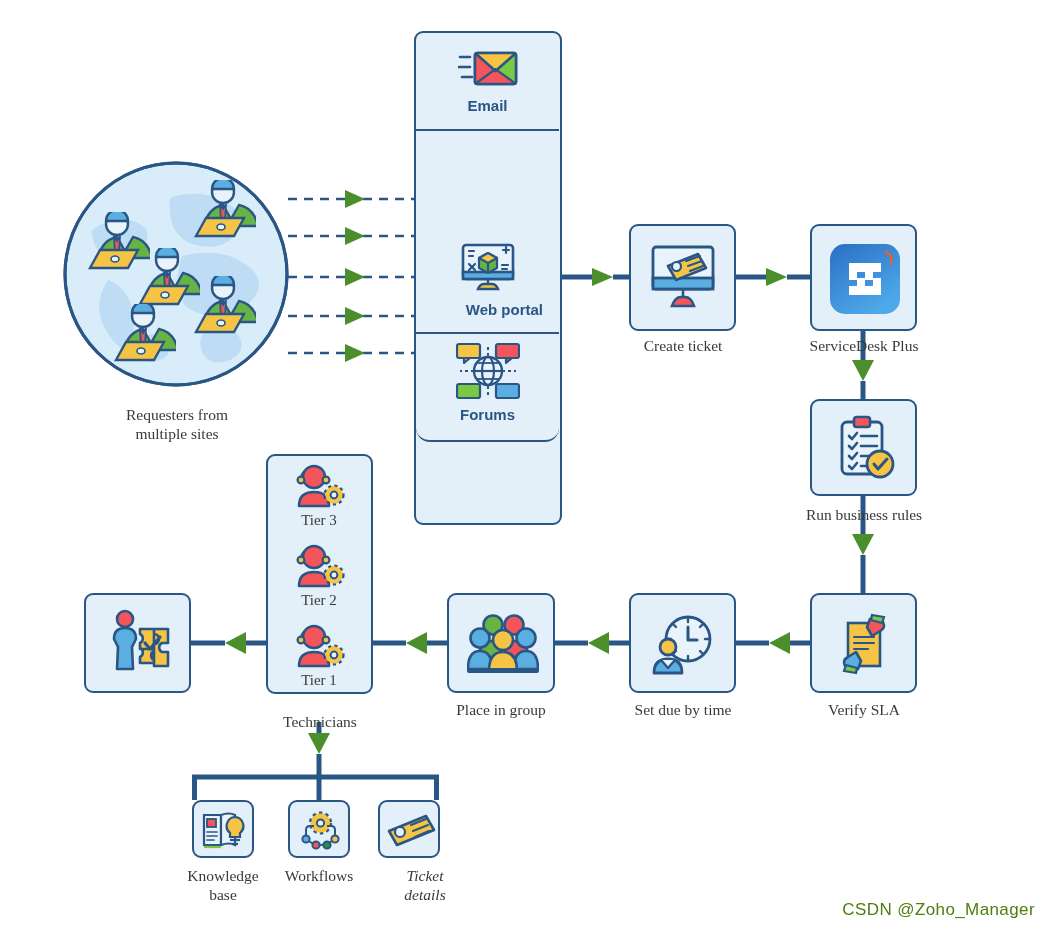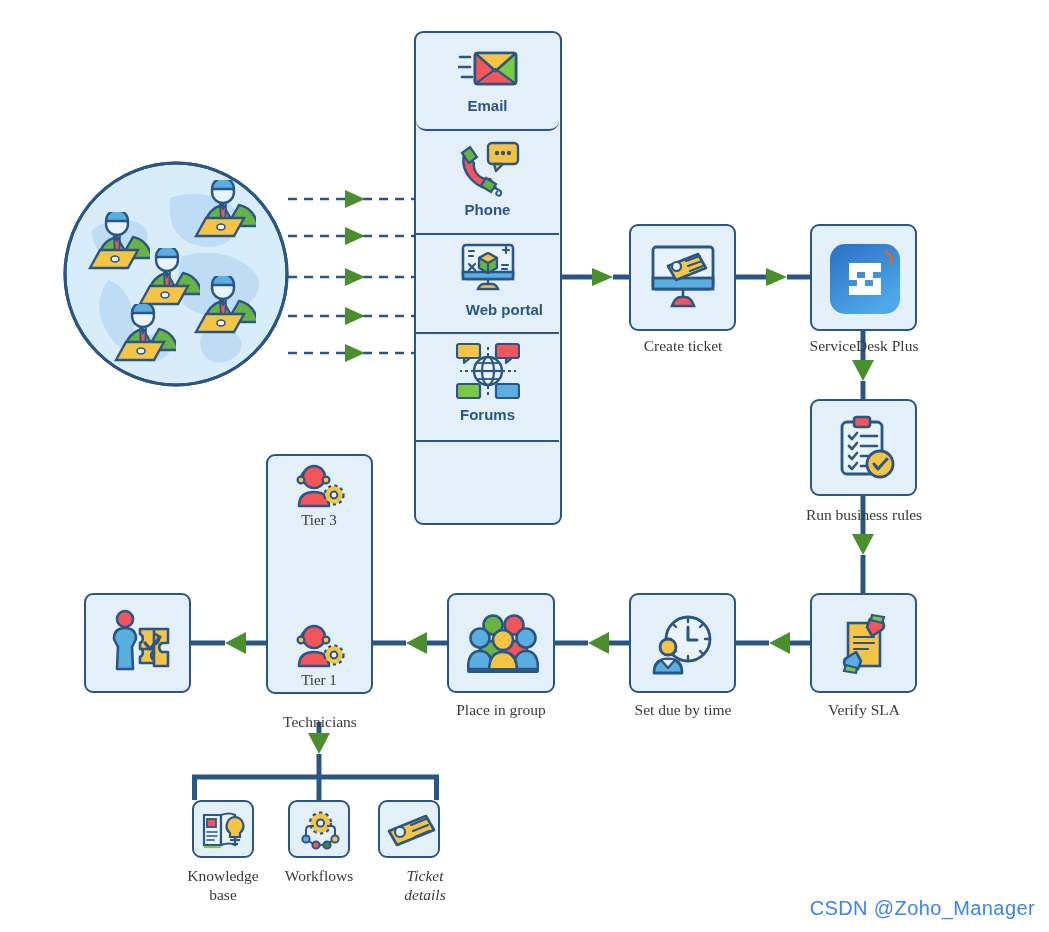--- a/index.html
+++ b/index.html
@@ -8,22 +8,22 @@
   .stage{position:absolute;left:0;top:0;width:1049px;height:932px;}
   svg.layer{position:absolute;left:0;top:0;width:1049px;height:932px;}
   .node{position:absolute;box-sizing:border-box;}
   .card{background:#e3eff9;border:2.5px solid #2a5686;border-radius:9px;}
   .lbl{position:absolute;text-align:center;color:#3a3a3a;
        font-family:"Liberation Serif", serif;font-size:15.5px;line-height:19px;}
   .chan-lbl{color:#2a5686;font-family:"Liberation Sans", sans-serif;
             font-size:15px;font-weight:700;text-align:center;}
   .tier-lbl{color:#3a3a3a;font-family:"Liberation Serif", serif;
             font-size:15px;text-align:center;}
-  .watermark{position:absolute;right:14px;bottom:12px;color:#3b82f6;
-             font-family:"Liberation Sans", sans-serif;font-size:20px;letter-spacing:.4px;}
+  .watermark{position:absolute;right:14px;bottom:12px;color:#4d7c0f;
+             font-family:"Liberation Sans", sans-serif;font-size:17px;letter-spacing:.4px;}
   .iconwrap{position:absolute;display:flex;align-items:center;justify-content:center;}
 </style>
 </head>
 <body>
 
 <div class="stage">
 
   <svg class="layer" viewBox="0 0 1049 932">
     <defs>
       <linearGradient id="sdpGrad" x1="0" y1="0" x2="0.6" y2="1">
@@ -151,61 +151,47 @@
       <svg viewBox="0 0 66 60" width="66" height="60">
         <circle cx="33" cy="12" r="11" fill="#e9f3fb" stroke="#2a5686" stroke-width="2.4"></circle>
         <path d="M22 9 a11 11 0 0 1 22 0 z" fill="#5aaee0" stroke="#2a5686" stroke-width="2.4"></path>
         <path d="M14 46 q4-18 19-21 l8 14 l8-14 q15 3 19 21 z" fill="#67b444" stroke="#2a5686" stroke-width="2.4"></path>
         <path d="M30 24 l3 5 l3-5 l-1 18 h-4 z" fill="#f4555a" stroke="#2a5686" stroke-width="1.8"></path>
         <path d="M6 56 l10-18 h38 l-10 18 z" fill="#f6c445" stroke="#2a5686" stroke-width="2.4"></path>
         <ellipse cx="31" cy="47" rx="4" ry="3" fill="#e9f3fb" stroke="#2a5686" stroke-width="1.6"></ellipse>
       </svg>
     </div>
   </div>
+  <div class="lbl" style="left:82px;top:405px;width:190px;">
+    <div>Requesters from</div>
+    <div>multiple sites</div>
+  </div>
 
   <div class="node card" style="left:414px;top:31px;width:148px;height:494px;overflow:hidden;">
 
-    <div style="position:absolute;left:0;top:0;width:143px;height:96px;border-bottom:2.5px solid #2a5686;border-radius:10px;">
+    <div style="position:absolute;left:0;top:0;width:143px;height:96px;border-bottom:2.5px solid #2a5686;">
       <div class="iconwrap" style="left:42px;top:12px;width:60px;height:48px;">
         <svg viewBox="0 0 60 48" width="60" height="48">
           <g stroke="#2a5686" stroke-width="2.6" stroke-linecap="round">
             <line x1="2" y1="12" x2="12" y2="12"></line>
               <line x1="0" y1="22" x2="12" y2="22"></line>
               <line x1="4" y1="32" x2="14" y2="32"></line>
           </g>
           <rect x="17" y="8" width="41" height="31" rx="2.5" fill="#f6c445" stroke="#2a5686" stroke-width="2.6"></rect>
           <path d="M17 8 L58 8 L58 39 Z" fill="#7ac943"></path>
           <path d="M17 8 L17 39 L58 39 Z" fill="#f4555a"></path>
           <path d="M17 8 L37.5 26 L58 8 Z" fill="#f6c445"></path>
           <path d="M17 39 L37.5 24 L58 39" fill="none" stroke="#2a5686" stroke-width="2.2"></path>
           <path d="M17 8 L37.5 26 L58 8" fill="none" stroke="#2a5686" stroke-width="2.6"></path>
           <rect x="17" y="8" width="41" height="31" rx="2.5" fill="none" stroke="#2a5686" stroke-width="2.6"></rect>
         </svg>
       </div>
       <div class="chan-lbl" style="position:absolute;left:0;top:64px;width:143px;">Email</div>
     </div>
 
-    <div style="position:absolute;left:0;top:96px;width:143px;height:104px;border-bottom:2.5px solid #2a5686;">
-      <div class="iconwrap" style="left:40px;top:12px;width:64px;height:56px;">
-        <svg viewBox="0 0 64 56" width="64" height="56">
-          <rect x="32" y="2" width="30" height="21" rx="4" fill="#f6c445" stroke="#2a5686" stroke-width="2.4"></rect>
-          <path d="M38 23 l2 7 l7-7 z" fill="#f6c445" stroke="#2a5686" stroke-width="2.4" stroke-linejoin="round"></path>
-          <g fill="#2a5686">
-              <circle cx="41" cy="12" r="2.2"></circle>
-              <circle cx="47" cy="12" r="2.2"></circle>
-              <circle cx="53" cy="12" r="2.2"></circle>
-            </g>
-          <path d="M8 14 q-3 14 8 25 q11 11 24 8 l-6-9 q-7 1-12-4 q-5-5-4-12 z" fill="#f4555a" stroke="#2a5686" stroke-width="2.4" stroke-linejoin="round"></path>
-          <path d="M6 12 l8-6 l7 10 l-8 6 z" fill="#67b444" stroke="#2a5686" stroke-width="2.2"></path>
-          <path d="M30 37 l10 6 l-5 8 l-10-6z" fill="#67b444" stroke="#2a5686" stroke-width="2.2"></path>
-          <path d="M40 48 q6 1 5 5 q-1 3-4 1 q-2-2 1-4" fill="none" stroke="#2a5686" stroke-width="2"></path>
-        </svg>
-      </div>
-      <div class="chan-lbl" style="position:absolute;left:0;top:72px;width:143px;">Phone</div>
-    </div>
 
     <div style="position:absolute;left:0;top:200px;width:143px;height:99px;border-bottom:2.5px solid #2a5686;">
       <div class="iconwrap" style="left:44px;top:10px;width:56px;height:52px;">
         <svg viewBox="0 0 56 52" width="56" height="52">
           <rect x="3" y="2" width="50" height="34" rx="3" fill="#e9f3fb" stroke="#2a5686" stroke-width="2.6"></rect>
           <rect x="3" y="29" width="50" height="7" fill="#5aaee0" stroke="#2a5686" stroke-width="2.6"></rect>
           <path d="M28 36 v6 M18 46 h20 q-2-5-6-5 h-8 q-4 0-6 5z" fill="#f6c445" stroke="#2a5686" stroke-width="2.4"></path>
           <path d="M28 10 l9 5 v10 l-9 5 l-9-5 v-10 z" fill="#67b444" stroke="#2a5686" stroke-width="2.2" stroke-linejoin="round"></path>
           <path d="M28 10 l9 5 l-9 5 l-9-5z" fill="#f6c445" stroke="#2a5686" stroke-width="2.2" stroke-linejoin="round"></path>
           <path d="M28 20 v10" stroke="#2a5686" stroke-width="2.2"></path>
@@ -217,21 +203,21 @@
             <line x1="43" y1="7" x2="49" y2="7"></line>
               <line x1="46" y1="4" x2="46" y2="10"></line>
             <line x1="9" y1="21" x2="15" y2="27"></line>
               <line x1="15" y1="21" x2="9" y2="27"></line>
           </g>
         </svg>
       </div>
       <div class="chan-lbl" style="position:absolute;left:0;top:68px;width:127px;text-align:right;">Web portal</div>
     </div>
 
-    <div style="position:absolute;left:0;top:299px;width:143px;height:108px;border-bottom:2.5px solid #2a5686;">
+    <div style="position:absolute;left:0;top:299px;width:143px;height:108px;border-bottom:2.5px solid #2a5686;border-radius:14px;">
       <div class="iconwrap" style="left:40px;top:10px;width:64px;height:58px;">
         <svg viewBox="0 0 64 58" width="64" height="58">
           <circle cx="32" cy="29" r="14" fill="#e9f3fb" stroke="#2a5686" stroke-width="2.4"></circle>
           <ellipse cx="32" cy="29" rx="6" ry="14" fill="none" stroke="#2a5686" stroke-width="2.2"></ellipse>
           <line x1="18" y1="29" x2="46" y2="29" stroke="#2a5686" stroke-width="2.2"></line>
           <line x1="21" y1="21" x2="43" y2="21" stroke="#2a5686" stroke-width="1.8"></line>
           <line x1="21" y1="37" x2="43" y2="37" stroke="#2a5686" stroke-width="1.8"></line>
           <rect x="1" y="2" width="23" height="14" rx="2" fill="#f6c445" stroke="#2a5686" stroke-width="2.2"></rect>
           <path d="M8 16 l0 5 l6-5z" fill="#f6c445" stroke="#2a5686" stroke-width="2.2" stroke-linejoin="round"></path>
           <rect x="40" y="2" width="23" height="14" rx="2" fill="#f4555a" stroke="#2a5686" stroke-width="2.2"></rect>
@@ -376,20 +362,37 @@
           <path d="M6 44 q0-14 15-14 q15 0 15 14 z" fill="#f4555a" stroke="#2a5686" stroke-width="2.6" stroke-linejoin="round"></path>
           <g transform="translate(41,33)">
             <circle cx="0" cy="0" r="6.5" fill="none" stroke="#f6c445" stroke-width="5"></circle>
             <circle cx="0" cy="0" r="9.5" fill="none" stroke="#2a5686" stroke-width="2.2" stroke-dasharray="3.2 3.2"></circle>
             <circle cx="0" cy="0" r="3.4" fill="#e9f3fb" stroke="#2a5686" stroke-width="2"></circle>
           </g>
         </svg>
       </div>
       <div class="tier-lbl" style="position:absolute;left:0;top:52px;width:102px;font-family:Liberation Serif, serif;">Tier 3</div>
     </div>
+    <div style="position:absolute;left:0;top:84px;width:102px;height:76px;">
+      <div class="iconwrap" style="left:25px;top:2px;width:56px;height:48px;">
+        <svg viewBox="0 0 56 48" width="56" height="48">
+          <path d="M8 18 a12 12 0 0 1 24 0" fill="none" stroke="#2a5686" stroke-width="2.6"></path>
+          <circle cx="21" cy="15" r="11" fill="#f4555a" stroke="#2a5686" stroke-width="2.4"></circle>
+          <circle cx="8" cy="18" r="3.4" fill="#f6c445" stroke="#2a5686" stroke-width="2.2"></circle>
+          <circle cx="33" cy="18" r="3.4" fill="#f6c445" stroke="#2a5686" stroke-width="2.2"></circle>
+          <path d="M6 44 q0-14 15-14 q15 0 15 14 z" fill="#f4555a" stroke="#2a5686" stroke-width="2.6" stroke-linejoin="round"></path>
+          <g transform="translate(41,33)">
+            <circle cx="0" cy="0" r="6.5" fill="none" stroke="#f6c445" stroke-width="5"></circle>
+            <circle cx="0" cy="0" r="9.5" fill="none" stroke="#2a5686" stroke-width="2.2" stroke-dasharray="3.2 3.2"></circle>
+            <circle cx="0" cy="0" r="3.4" fill="#e9f3fb" stroke="#2a5686" stroke-width="2"></circle>
+          </g>
+        </svg>
+      </div>
+      <div class="tier-lbl" style="position:absolute;left:0;top:52px;width:102px;">Tier 2</div>
+    </div>
     <div style="position:absolute;left:0;top:164px;width:102px;height:76px;">
       <div class="iconwrap" style="left:25px;top:2px;width:56px;height:48px;">
         <svg viewBox="0 0 56 48" width="56" height="48">
           <path d="M8 18 a12 12 0 0 1 24 0" fill="none" stroke="#2a5686" stroke-width="2.6"></path>
           <circle cx="21" cy="15" r="11" fill="#f4555a" stroke="#2a5686" stroke-width="2.4"></circle>
           <circle cx="8" cy="18" r="3.4" fill="#f6c445" stroke="#2a5686" stroke-width="2.2"></circle>
           <circle cx="33" cy="18" r="3.4" fill="#f6c445" stroke="#2a5686" stroke-width="2.2"></circle>
           <path d="M6 44 q0-14 15-14 q15 0 15 14 z" fill="#f4555a" stroke="#2a5686" stroke-width="2.6" stroke-linejoin="round"></path>
           <g transform="translate(41,33)">
             <circle cx="0" cy="0" r="6.5" fill="none" stroke="#f6c445" stroke-width="5"></circle>

